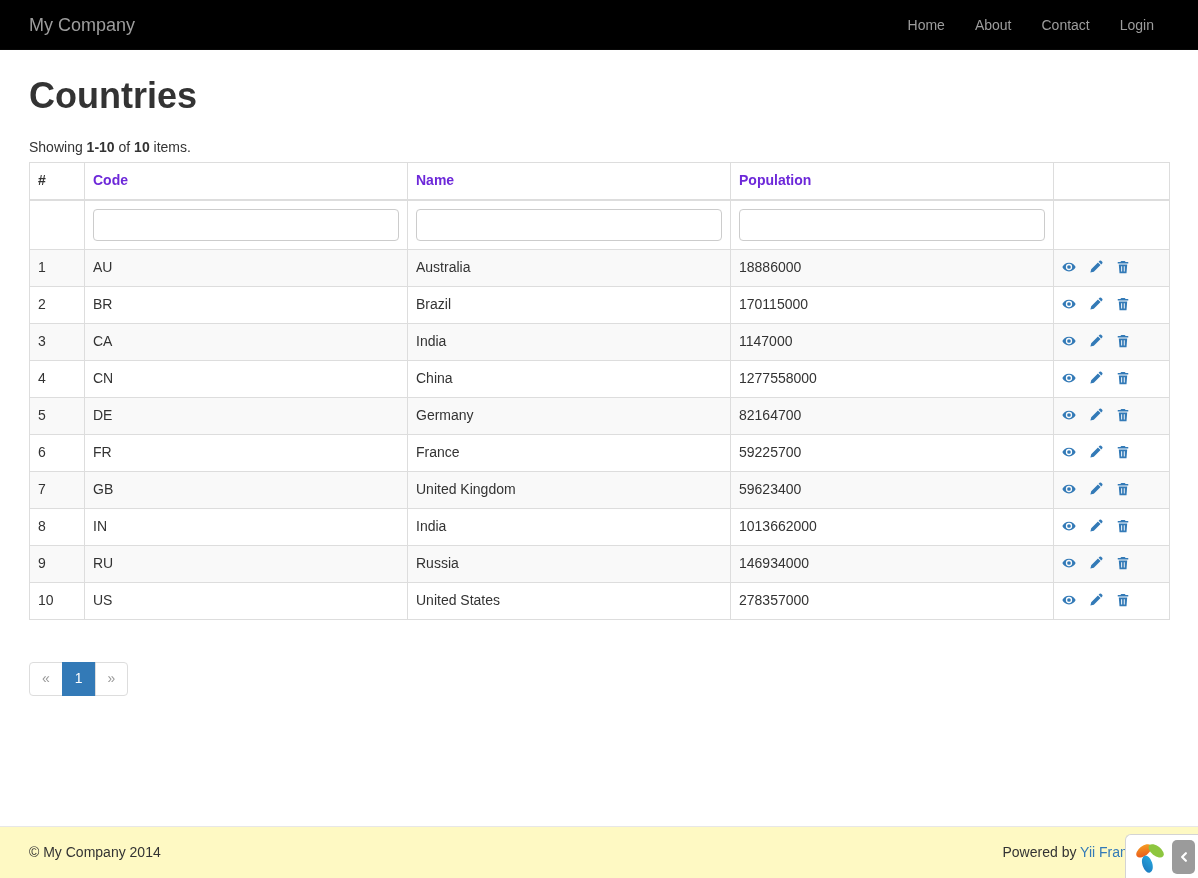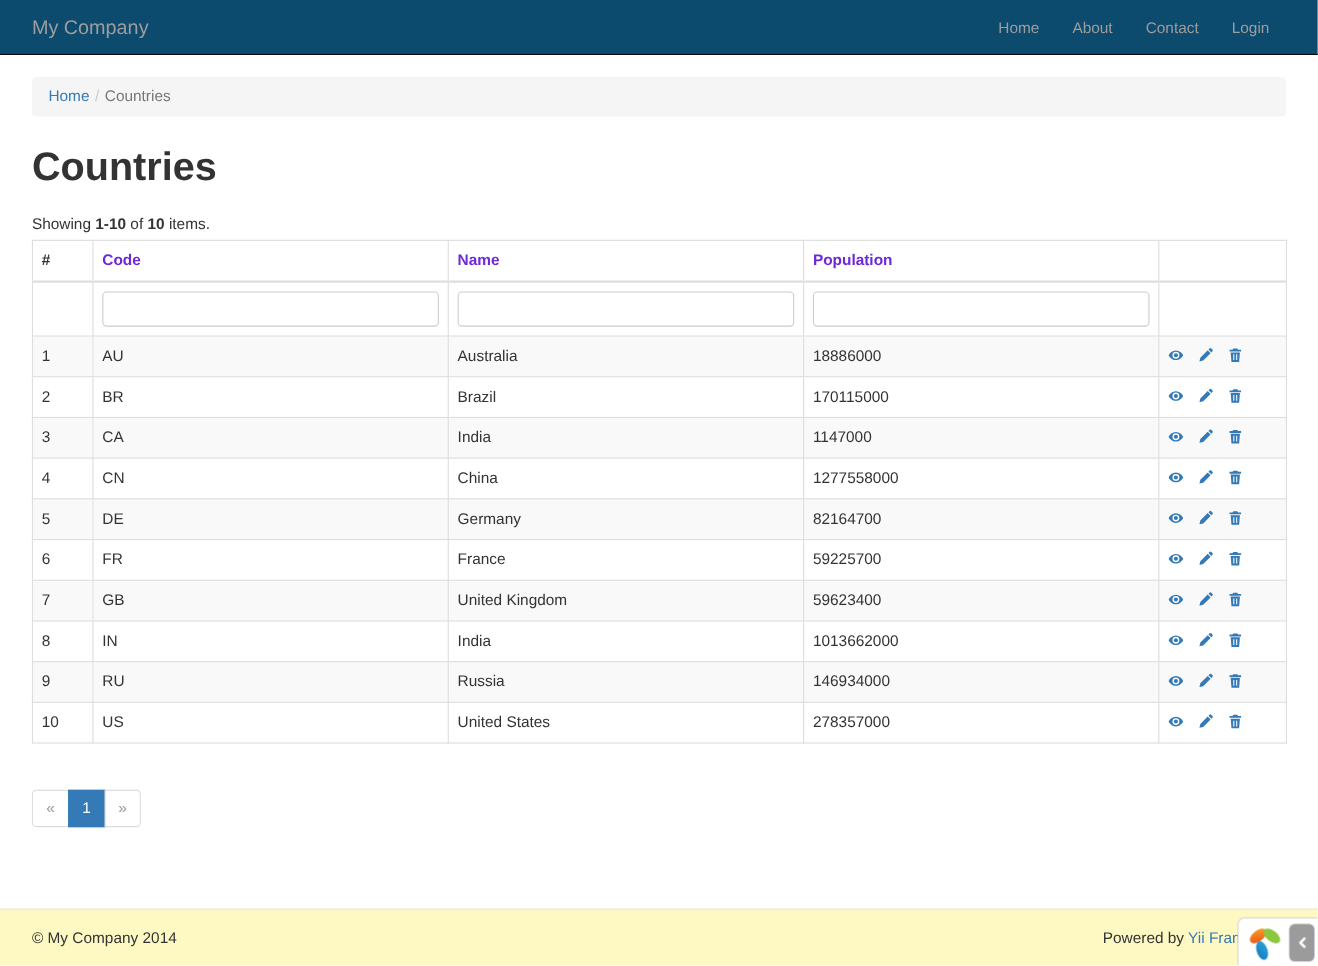--- a/index.html
+++ b/index.html
@@ -12,21 +12,21 @@
     width: 1198px;
     min-height: 878px;
     position: relative;
     line-height: 1.42857;
   }
   a { text-decoration: none; }
 
   
   .navbar {
     height: 50px;
-    background: #0c4a6e;
+    background: #000000;
     border-bottom: 1px solid #080808;
   }
   .navbar .container-flex {
     width: 1170px; margin: 0 auto; padding: 0 15px;
     display: flex; justify-content: space-between; align-items: center;
     height: 100%;
   }
   .navbar-brand { color: #9d9d9d; font-size: 18px; line-height: 20px; }
   .navbar-nav { display: flex; list-style: none; margin: 0; padding: 0; }
   .navbar-nav li a {
@@ -175,23 +175,20 @@
       <li>
           <a href="#">Login</a>
         </li>
     </ul>
   </div>
 </nav>
 
 <div class="container">
 
   
-  <div class="breadcrumb">
-    <a href="#">Home</a><span class="sep">/</span><span class="active">Countries</span>
-  </div>
 
   
   <h1 class="page-title">Countries</h1>
 
   
   <div class="summary"><span>Showing </span><b>1-10</b><span> of </span><b>10</b><span> items.</span></div>
 
   
   <table class="grid">
     <colgroup>

